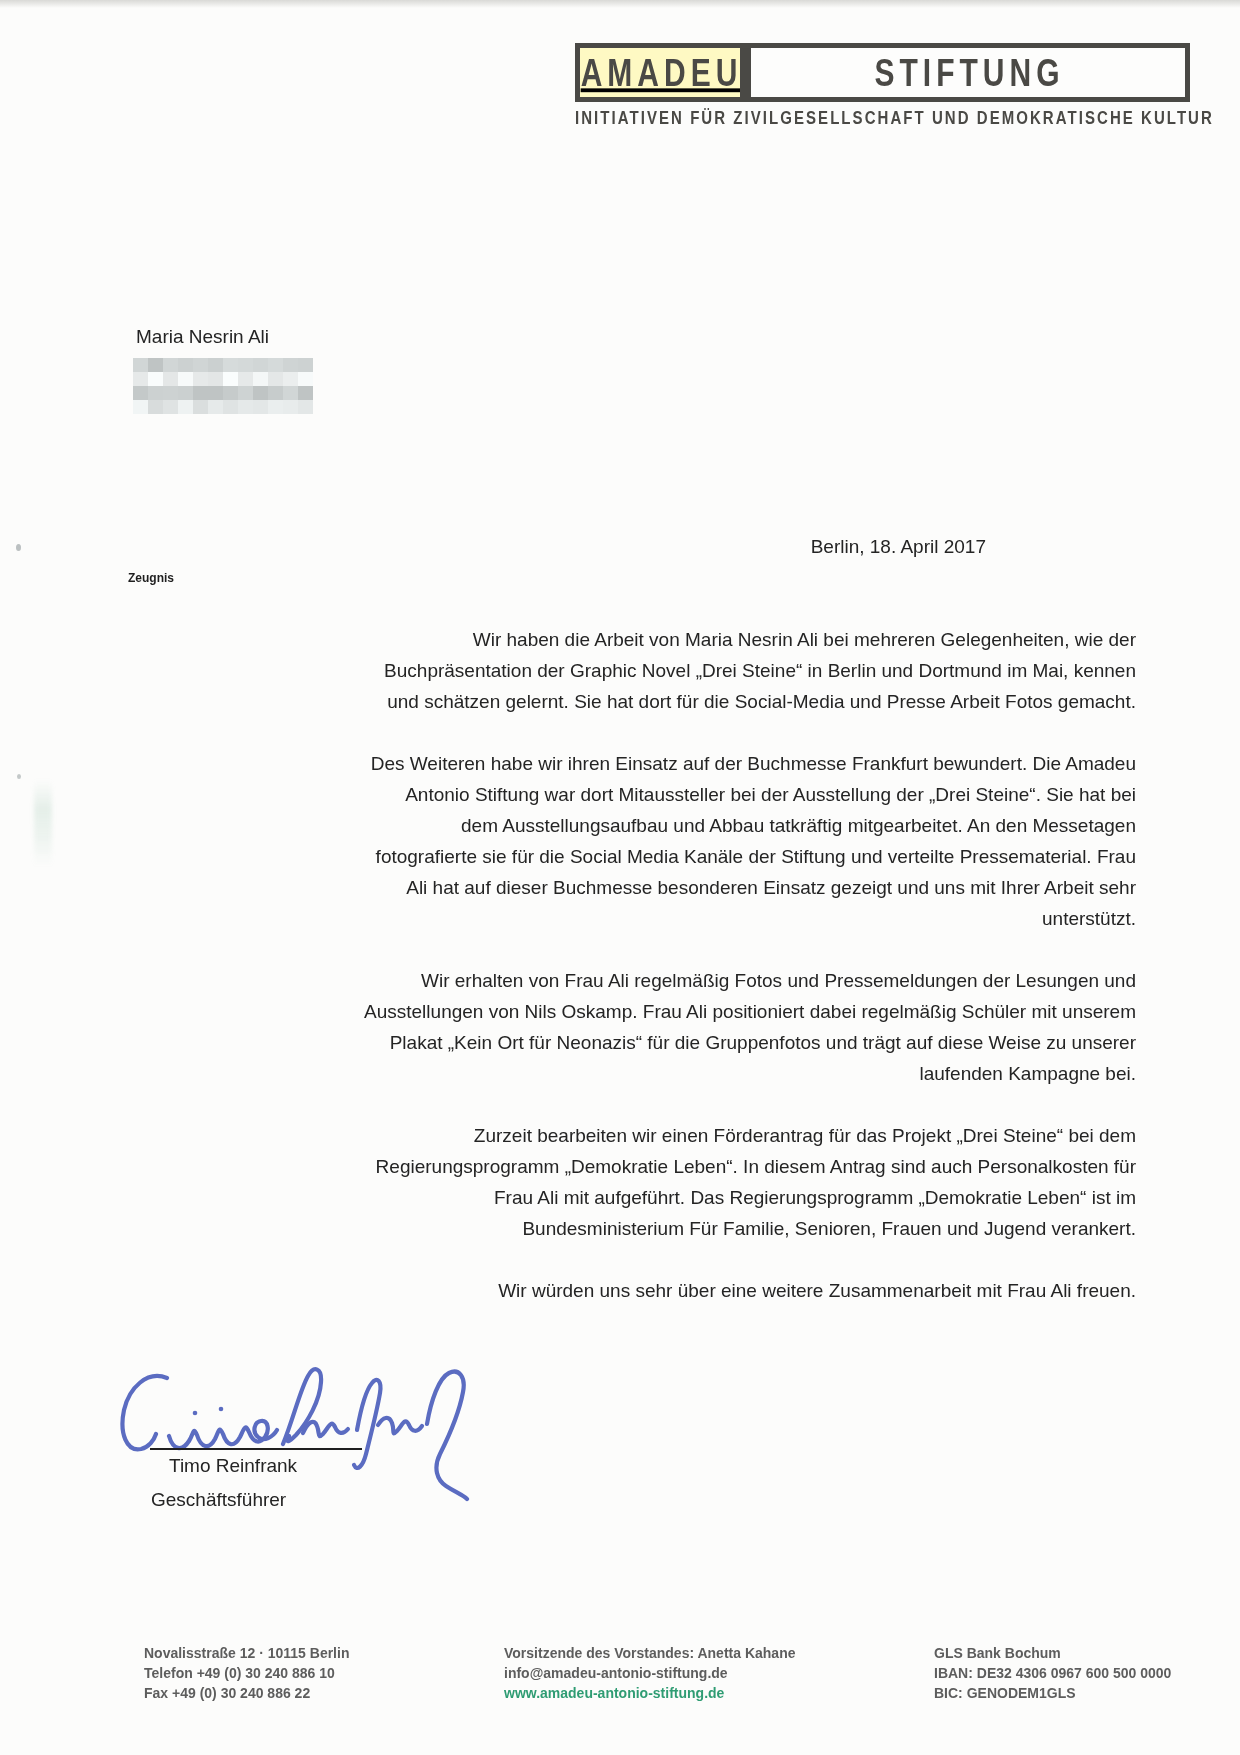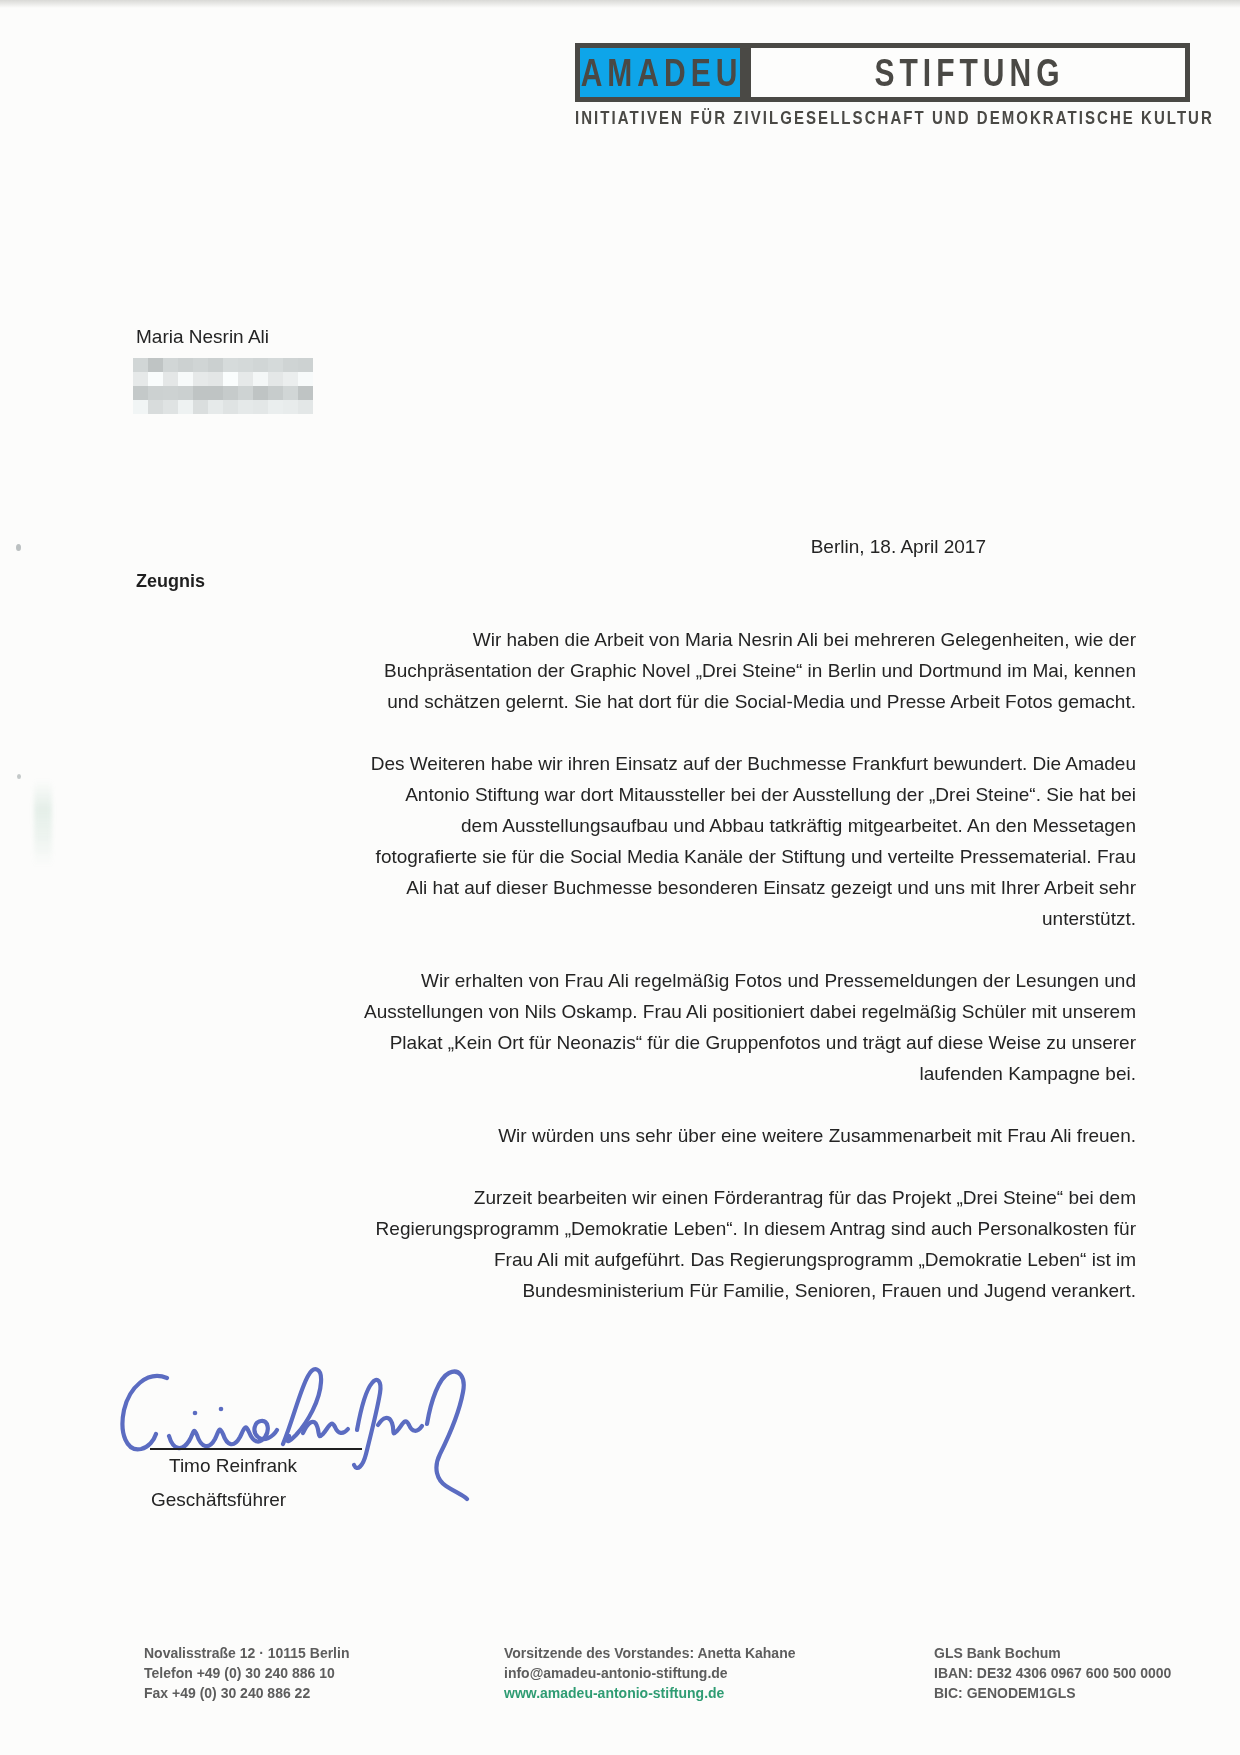--- a/index.html
+++ b/index.html
@@ -11,38 +11,38 @@
     background:linear-gradient(#d9d9d6,rgba(217,217,214,0));}
   .speck1{position:absolute;left:16px;top:544px;width:5px;height:7px;background:#aab0b3;border-radius:50%;opacity:.8;}
   .speck2{position:absolute;left:17px;top:774px;width:4px;height:5px;background:#b4babc;border-radius:50%;opacity:.8;}
   .smudge{position:absolute;left:34px;top:780px;width:18px;height:86px;filter:blur(2px);
     background:linear-gradient(rgba(140,190,165,0),rgba(140,190,165,.20),rgba(140,190,165,.12),rgba(140,190,165,0));}
 
   
   .logo-frame{position:absolute;left:575px;top:43px;width:615px;height:59px;background:#4a4945;
     box-sizing:border-box;padding:5px;display:flex;align-items:stretch;}
   .logo-seg{display:flex;align-items:center;justify-content:center;overflow:hidden;}
-  .seg-green{background:#0ea5e9;}
+  .seg-green{background:#fef9c3;text-decoration:underline;}
   .seg-white{background:#fdfdfc;}
   .seg1{width:160px;}
   .seg2{width:182px;margin-left:5px;}
   .seg3{flex:1;margin-left:11px;}
   .logo-word{display:inline-block;font-weight:bold;font-size:30px;letter-spacing:5px;color:#4a4945;
     transform:scaleY(1.28);white-space:nowrap;text-indent:3px;}
   .tagline{position:absolute;left:575px;top:107px;width:660px;font-weight:bold;font-size:15px;
     letter-spacing:2.05px;color:#4a4945;white-space:nowrap;transform:scaleY(1.18);transform-origin:left top;}
 
   
   .recipient{position:absolute;left:136px;top:326px;font-size:19px;color:#242424;}
   .mosaic{position:absolute;left:133px;top:358px;display:grid;grid-template-columns:repeat(12,15px);
     grid-auto-rows:14px;}
 
   
   .dateline{position:absolute;left:600px;top:536px;width:386px;text-align:right;font-size:19px;color:#242424;}
-  .subject{position:absolute;left:136px;top:571px;font-size:18px;font-weight:bold;color:#1f1f1f;text-align:center;}
+  .subject{position:absolute;left:128px;top:571px;font-size:12px;font-weight:bold;color:#1f1f1f;text-align:center;}
   .body-text{position:absolute;left:136px;top:624px;width:1000px;font-size:19px;color:#242424;}
   .body-text p{margin:0 0 31px 0;line-height:31px;white-space:pre;text-align:right;}
 
   
   .sig-svg{position:absolute;left:105px;top:1362px;}
   .sig-line{position:absolute;left:150px;top:1448px;width:212px;height:2px;background:#1f1f1f;}
   .sig-name{position:absolute;left:169px;top:1455px;font-size:19px;color:#242424;}
   .sig-role{position:absolute;left:151px;top:1489px;font-size:19px;color:#242424;}
 
   
@@ -134,25 +134,25 @@
     <p>Des Weiteren habe wir ihren Einsatz auf der Buchmesse Frankfurt bewundert. Die Amadeu
 Antonio Stiftung war dort Mitaussteller bei der Ausstellung der „Drei Steine“. Sie hat bei
 dem Ausstellungsaufbau und Abbau tatkräftig mitgearbeitet. An den Messetagen
 fotografierte sie für die Social Media Kanäle der Stiftung und verteilte Pressematerial. Frau
 Ali hat auf dieser Buchmesse besonderen Einsatz gezeigt und uns mit Ihrer Arbeit sehr
 unterstützt.</p>
     <p>Wir erhalten von Frau Ali regelmäßig Fotos und Pressemeldungen der Lesungen und
 Ausstellungen von Nils Oskamp. Frau Ali positioniert dabei regelmäßig Schüler mit unserem
 Plakat „Kein Ort für Neonazis“ für die Gruppenfotos und trägt auf diese Weise zu unserer
 laufenden Kampagne bei.</p>
-    <p>Wir würden uns sehr über eine weitere Zusammenarbeit mit Frau Ali freuen.</p>
     <p>Zurzeit bearbeiten wir einen Förderantrag für das Projekt „Drei Steine“ bei dem
 Regierungsprogramm „Demokratie Leben“. In diesem Antrag sind auch Personalkosten für
 Frau Ali mit aufgeführt. Das Regierungsprogramm „Demokratie Leben“ ist im
 Bundesministerium Für Familie, Senioren, Frauen und Jugend verankert.</p>
+    <p>Wir würden uns sehr über eine weitere Zusammenarbeit mit Frau Ali freuen.</p>
   </div>
 
   <svg class="sig-svg" width="380" height="145" viewBox="0 0 380 145">
     <g fill="none" stroke="#4e60bd" stroke-width="4.2" stroke-linecap="round" stroke-linejoin="round" opacity="0.92">
       <path d="M62 16 C42 8 24 26 19 48 C14 72 22 90 36 87 C44 85 49 78 51 72"></path>
       <path d="M64 74 C68 88 77 90 84 79 C89 71 88 64 92 73 C96 86 104 88 110 77 C114 69 114 63 118 72 C122 84 129 86 135 75 C139 67 140 61 144 70 C148 80 154 83 160 75 C165 68 163 58 156 59 C149 60 147 70 153 75 C159 80 168 75 172 68"></path>
       <path d="M178 82 C188 58 195 28 203 14 C209 3 217 6 216 20 C215 38 203 60 191 73 C184 80 180 82 184 74"></path>
       <path d="M198 71 C203 60 209 56 212 64 C215 71 212 78 218 72 C224 65 226 57 230 65 C233 72 238 73 243 67"></path>
       <path d="M252 68 C256 46 261 28 267 21 C272 14 277 19 275 31 C272 49 266 72 261 92 C258 104 252 110 249 103"></path>
       <path d="M273 63 C278 55 284 53 287 61 C290 69 286 75 292 69 C298 62 300 55 304 63 C307 70 312 71 317 64"></path>

